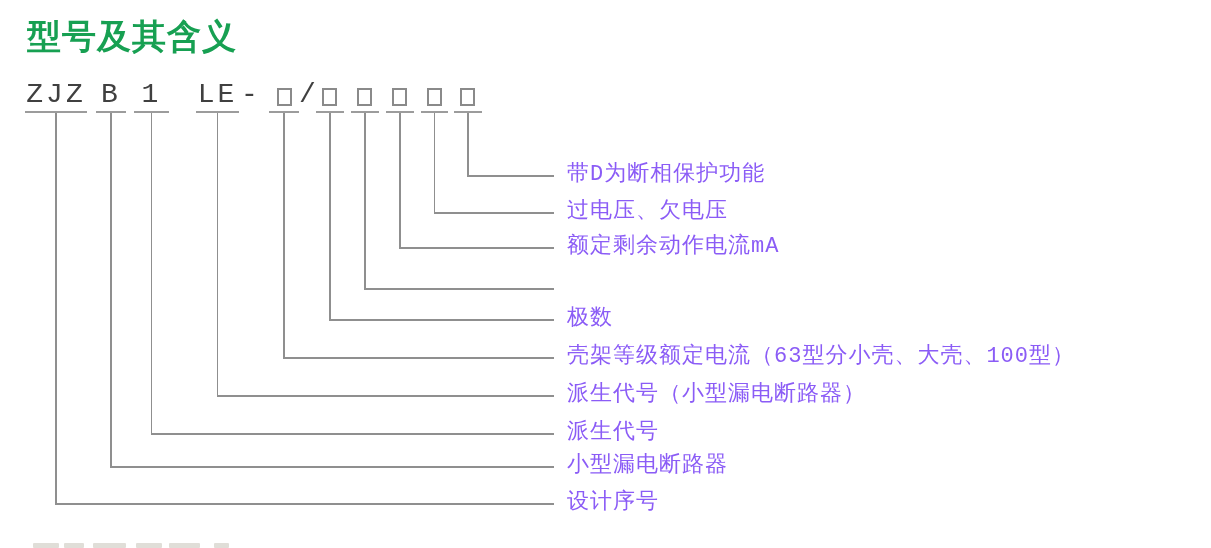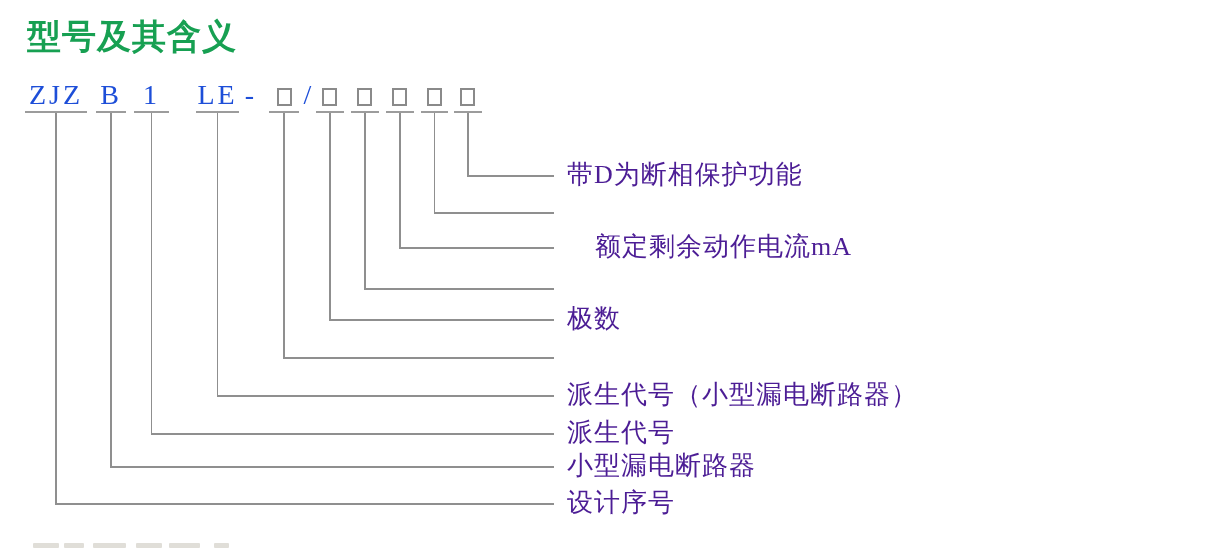--- a/index.html
+++ b/index.html
@@ -1,48 +1,48 @@
 <!DOCTYPE html>
 <html><head>
 <meta charset="utf-8">
 <style>
   html,body{margin:0;padding:0;background:#ffffff;}
   #stage{
     position:relative;
     width:1211px;height:548px;
     background:#ffffff;
     overflow:hidden;
-    font-family:Liberation Serif, serif;
+    font-family:Liberation Mono, monospace;
   }
   .title{
     position:absolute;left:27px;top:14px;
     font-size:34px;font-weight:bold;letter-spacing:1px;
     color:#17a052;white-space:nowrap;
   }
   .code-text{
     position:absolute;top:80px;height:30px;line-height:30px;
     font-size:28px;letter-spacing:3px;text-align:center;
-    color:#1d4ed8;white-space:nowrap;
+    color:#404040;white-space:nowrap;
   }
   .code-box{
     position:absolute;top:88px;width:15px;height:18px;
     border:2px solid #8a8a8a;box-sizing:border-box;background:#ffffff;
   }
   .underline{
     position:absolute;top:111px;height:2px;background:#9c9c9c;
   }
   .vline{
     position:absolute;top:113px;width:1.5px;background:#8f8f8f;
   }
   .hline{
     position:absolute;height:1.5px;background:#8f8f8f;
   }
   .meaning{
     position:absolute;left:567px;height:26px;line-height:26px;
-    font-size:26px;letter-spacing:1px;color:#4c1d95;white-space:nowrap;
+    font-size:22px;letter-spacing:1px;color:#8b5cf6;white-space:nowrap;
   }
   .fragment{
     position:absolute;top:543px;height:5px;background:#e0ded8;border-radius:1px;
   }
 </style>
 </head>
 <body>
 
 <div id="stage">
 
@@ -89,22 +89,24 @@
   <div class="hline" style="top:247px;left:399.25px;width:154.75px;"></div>
   <div class="hline" style="top:288px;left:364.25px;width:189.75px;"></div>
   <div class="hline" style="top:319px;left:329.25px;width:224.75px;"></div>
   <div class="hline" style="top:357px;left:283.25px;width:270.75px;"></div>
   <div class="hline" style="top:395px;left:216.75px;width:337.25px;"></div>
   <div class="hline" style="top:433px;left:150.75px;width:403.25px;"></div>
   <div class="hline" style="top:466px;left:110.25px;width:443.75px;"></div>
   <div class="hline" style="top:503px;left:55.25px;width:498.75px;"></div>
 
   <div class="meaning" style="top:162px;">带D为断相保护功能</div>
-  <div class="meaning" style="top:234px;margin-left:28px;">额定剩余动作电流mA</div>
+  <div class="meaning" style="top:199px;">过电压、欠电压</div>
+  <div class="meaning" style="top:234px;">额定剩余动作电流mA</div>
   <div class="meaning" style="top:306px;">极数</div>
+  <div class="meaning" style="top:344px;">壳架等级额定电流（63型分小壳、大壳、100型）</div>
   <div class="meaning" style="top:382px;">派生代号（小型漏电断路器）</div>
   <div class="meaning" style="top:420px;">派生代号</div>
   <div class="meaning" style="top:453px;">小型漏电断路器</div>
   <div class="meaning" style="top:490px;">设计序号</div>
 
   <div class="fragment" style="left:33px;width:26px;"></div>
   <div class="fragment" style="left:64px;width:20px;"></div>
   <div class="fragment" style="left:93px;width:33px;"></div>
   <div class="fragment" style="left:136px;width:26px;"></div>
   <div class="fragment" style="left:169px;width:31px;"></div>

